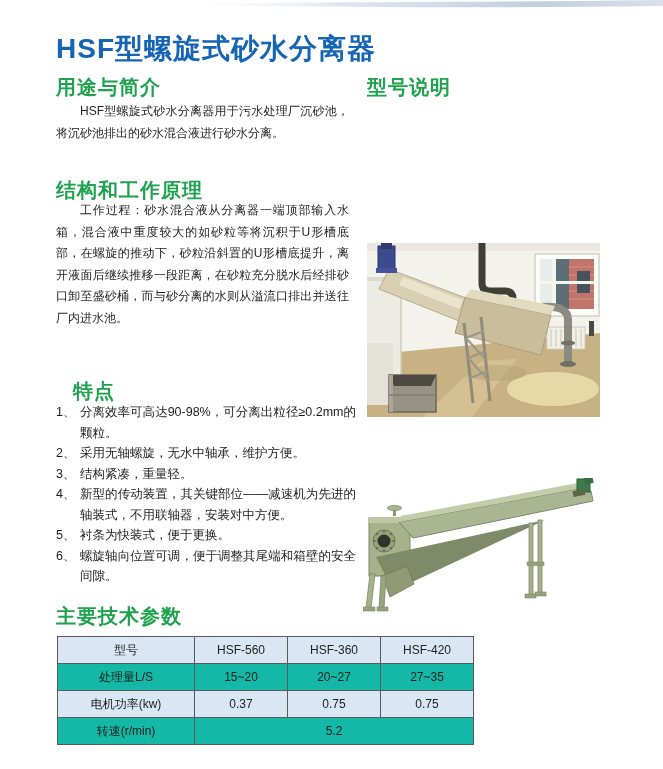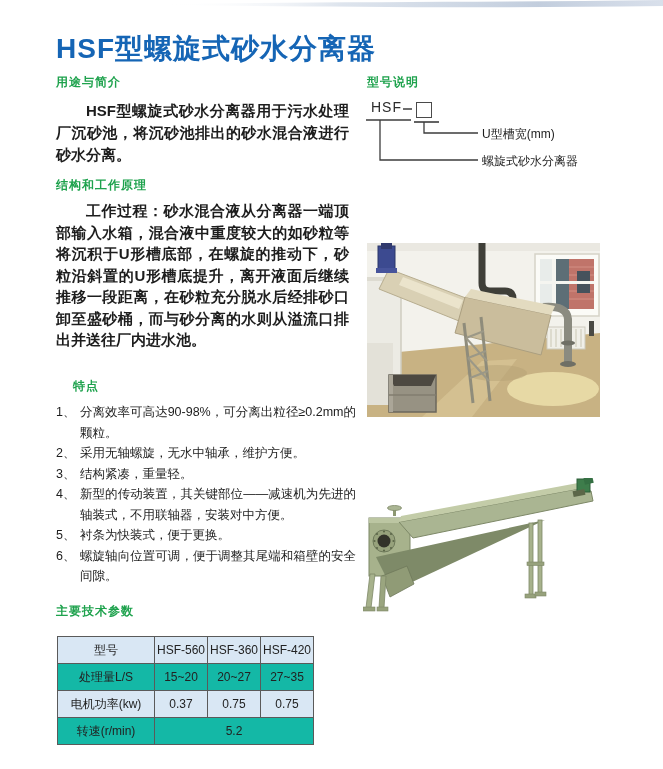--- a/index.html
+++ b/index.html
@@ -11,25 +11,25 @@
   .page{position:relative;width:635px;height:769px;background:#fff;}
 
   
   .top-swoosh{position:absolute;top:0;left:0;width:663px;height:12px;pointer-events:none;}
 
   .doc-title{
     position:absolute;left:56px;top:30px;width:560px;
     font-size:28px;font-weight:bold;color:#1565b5;letter-spacing:1px;
   }
   .sec-heading{
-    position:absolute;font-size:12px;font-weight:bold;color:#1ea24d;letter-spacing:1px;
+    position:absolute;font-size:20px;font-weight:bold;color:#1ea24d;letter-spacing:1px;
   }
   .body-text{
     position:absolute;left:56px;width:293px;
-    font-size:15px;line-height:21.5px;color:#1d1d1d;font-weight:700;
+    font-size:12px;line-height:21.5px;color:#1d1d1d;font-weight:400;
     text-align:justify;
   }
   .body-text p{margin:0;text-indent:2em;}
   .purpose-text{line-height:22px;}
 
   
   .features{position:absolute;left:56px;top:402px;width:300px;
     font-size:12.5px;line-height:20.5px;color:#1d1d1d;font-weight:500;}
   .feature-item{display:flex;}
   .feature-num{flex:0 0 24px;}
@@ -48,21 +48,21 @@
   .photo-fig{position:absolute;left:367px;top:243px;width:233px;height:174px;}
   .drawing-fig{position:absolute;left:363px;top:478px;width:237px;height:141px;}
 
   
   .spec-table{
     position:absolute;left:57px;top:636px;border-collapse:collapse;
     font-size:12px;color:#222;font-weight:500;
   }
   .spec-table td{
     border:1px solid #5a5a5a;text-align:center;vertical-align:middle;
-    height:26px;padding:0 0;
+    height:26px;padding:0 20px;
   }
   .spec-table .c0{width:96px;}
   .spec-table .c1{width:52px;}
   .spec-table .c2{width:52px;}
   .spec-table .c3{width:52px;}
   .row-blue td{background:#d9e7f4;}
   .row-white td{background:#14b8a6;}
 </style>
 </head>
 <body>
@@ -145,38 +145,20 @@
     </tr>
     <tr class="row-white">
       <td>转速(r/min)</td>
       <td colspan="3">5.2</td>
     </tr>
   </tbody>
     </table>
 
   <div class="sec-heading" style="left:367px;top:74px;">型号说明</div>
 
-  <div class="model-diagram">
-    <svg class="model-lines" width="250" height="75" viewBox="0 0 250 75">
-
-      <line x1="40" y1="11" x2="49" y2="11" stroke="#3c3c3c" stroke-width="1.5"></line>
-
-      <line x1="3" y1="22" x2="48" y2="22" stroke="#3c3c3c" stroke-width="1.6"></line>
-
-      <line x1="51" y1="24" x2="76" y2="24" stroke="#3c3c3c" stroke-width="1.6"></line>
-
-      <polyline points="61,24 61,35 115,35" fill="none" stroke="#3c3c3c" stroke-width="1.3"></polyline>
-
-      <polyline points="17,22 17,62 115,62" fill="none" stroke="#3c3c3c" stroke-width="1.3"></polyline>
-    </svg>
-    <div class="hsf">HSF</div>
-    <div class="model-box"></div>
-    <div class="model-label model-label-1">U型槽宽(mm)</div>
-    <div class="model-label model-label-2">螺旋式砂水分离器</div>
-  </div>
 
   <svg class="photo-fig" viewBox="0 0 233 174">
 
     <rect x="0" y="0" width="233" height="174" fill="#f3f2ec"></rect>
     <rect x="0" y="0" width="233" height="8" fill="#eae8e1"></rect>
 
     <polygon points="0,112 233,90 233,174 0,174" fill="#c8b283"></polygon>
     <polygon points="55,174 115,118 150,116 105,174" fill="#d8c697" opacity="0.7"></polygon>
     <ellipse cx="186" cy="146" rx="46" ry="17" fill="#ecdfac" opacity="0.85"></ellipse>
     <ellipse cx="130" cy="130" rx="30" ry="8" fill="#b5a176" opacity="0.5"></ellipse>

